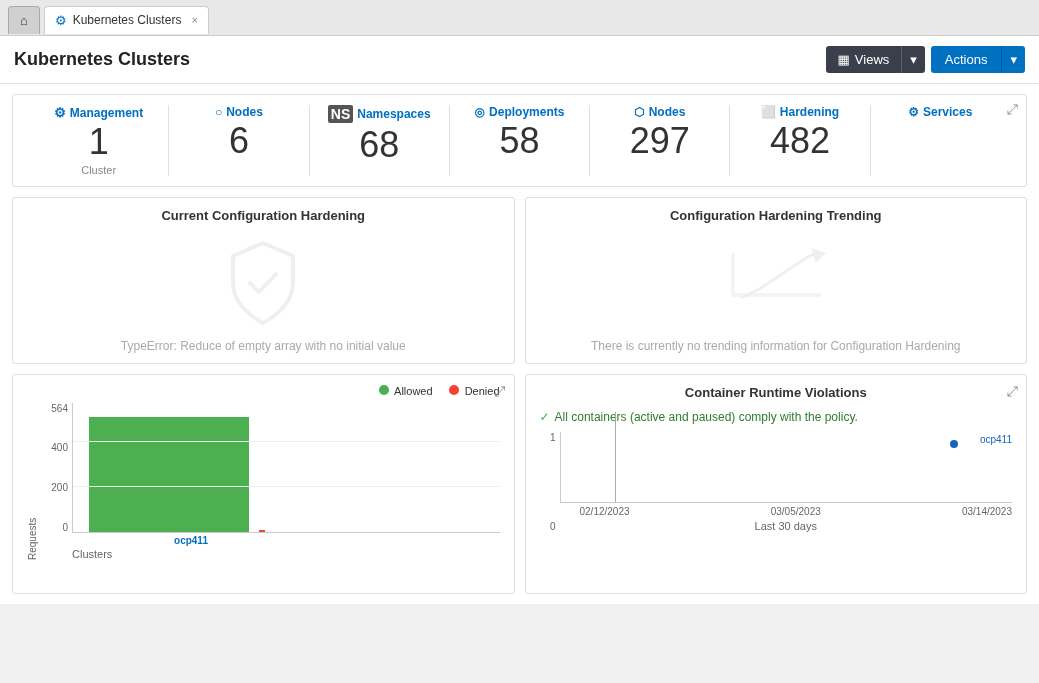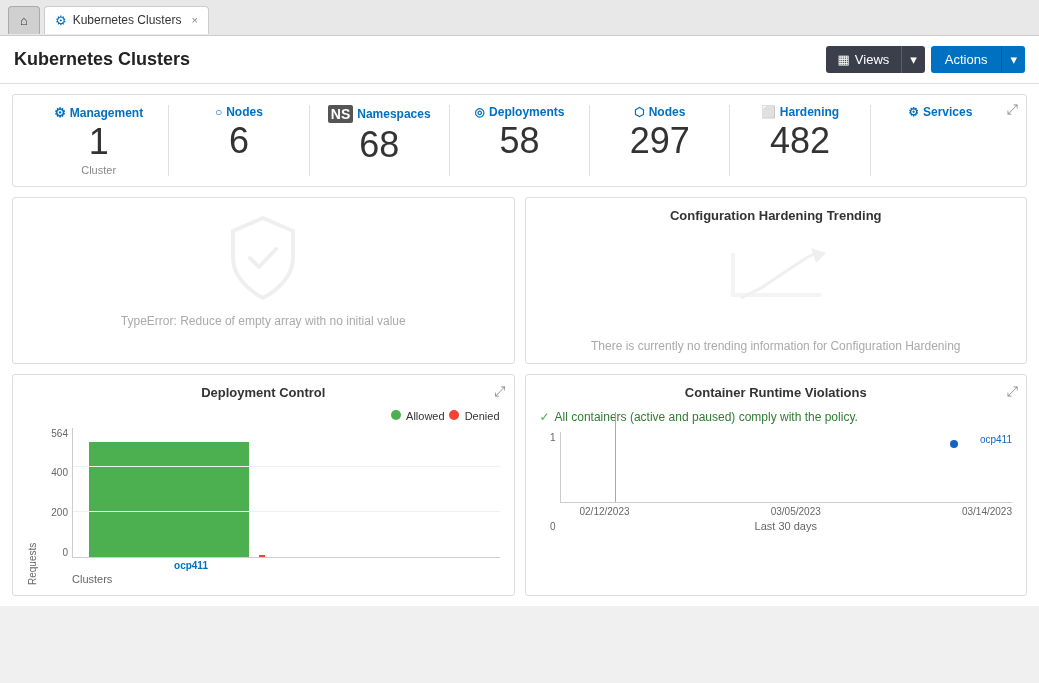--- a/index.html
+++ b/index.html
@@ -162,21 +162,21 @@
     .panel-nodata-text {
       text-align: center;
       color: #aaa;
       font-size: 12px;
       margin-top: 6px;
     }
 
     
     .chart-panel { min-height: 220px; }
     .chart-legend {
-      display: flex; gap: 4px; justify-content: flex-end;
+      display: flex; gap: 16px; justify-content: flex-end;
       font-size: 11px; margin-bottom: 6px;
     }
     .legend-dot { width: 10px; height: 10px; border-radius: 50%; display: inline-block; margin-right: 3px; }
     
     .y-axis-labels {
       display: flex;
       flex-direction: column-reverse;
       justify-content: space-between;
       height: 130px;
       font-size: 10px;
@@ -342,20 +342,21 @@
       <div class="stat-label">
         <span>⚙</span>
         <span>Services</span>
       </div>
     </div>
   </div>
 
   <div class="panels-row">
 
     <div class="panel">
+      <div class="panel-title">Current Configuration Hardening</div>
       <div class="panel-empty-icon shield-icon">
         <svg width="80" height="90" viewBox="0 0 80 90">
           <path d="M40 5 L70 18 L70 45 C70 63 55 77 40 85 C25 77 10 63 10 45 L10 18 Z" fill="none" stroke="#ccc" stroke-width="4"></path>
           <path d="M27 45 L36 54 L53 36" fill="none" stroke="#ccc" stroke-width="4" stroke-linecap="round" stroke-linejoin="round"></path>
         </svg>
       </div>
       <div class="panel-error-text">TypeError: Reduce of empty array with no initial value</div>
     </div>
 
     <div class="panel">
@@ -368,21 +369,20 @@
           <polygon points="85,5 100,10 90,20" fill="#ccc"></polygon>
         </svg>
       </div>
       <div class="panel-nodata-text">There is currently no trending information for Configuration Hardening</div>
     </div>
   </div>
 
   <div class="panels-row">
 
     <div class="panel chart-panel">
-      <div class="panel-title">Deployment Control</div>
       <span class="panel-expand">⤢</span>
 
       <div class="chart-legend">
         <span>
           <span class="legend-dot" style="background:#4caf50;"></span>
           <span>Allowed</span>
         </span>
         <span>
           <span class="legend-dot" style="background:#f44336;"></span>
           <span>Denied</span>

